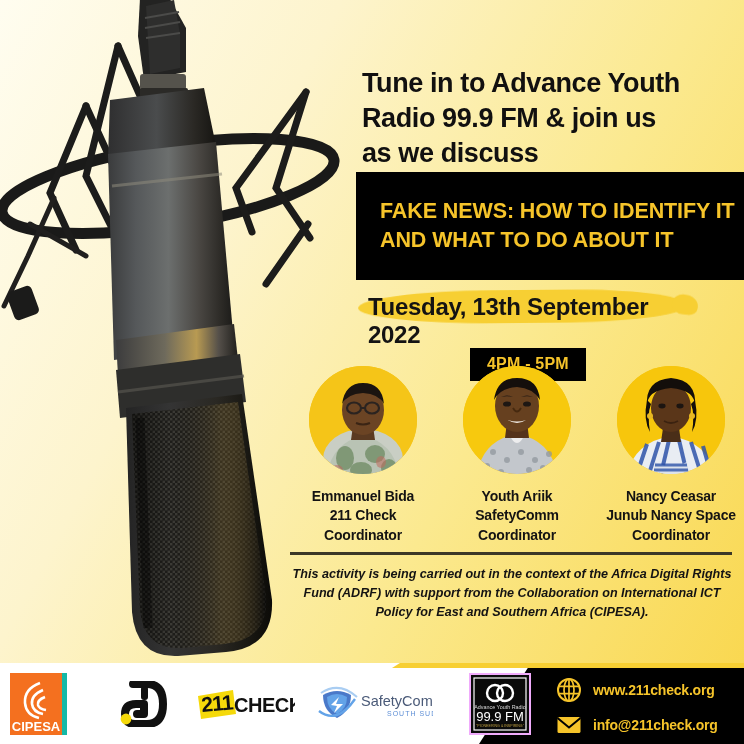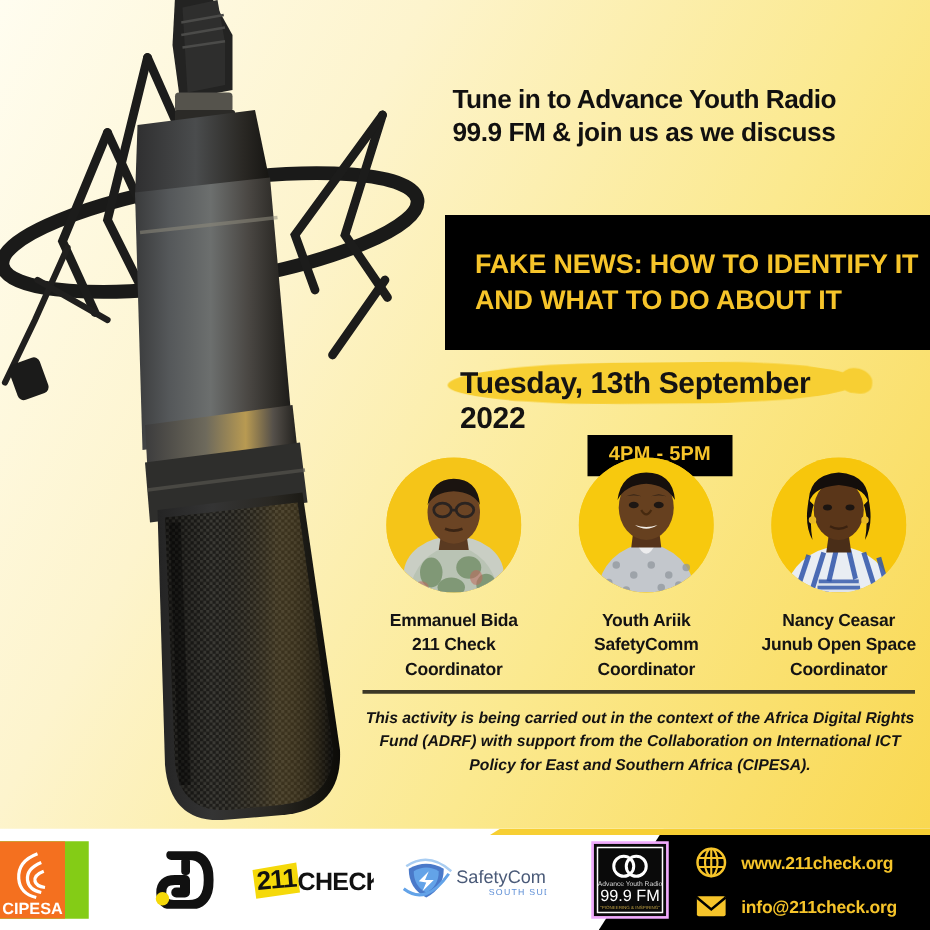--- a/index.html
+++ b/index.html
@@ -15,21 +15,21 @@
 
   
   .mic-stage{position:absolute;left:-10px;top:-12px;width:360px;height:680px;}
   .mic-svg{position:absolute;left:0;top:0;}
 
   
   .content{position:absolute;left:362px;top:0;width:382px;height:744px;}
 
   .headline{
     position:absolute;left:0;top:66px;width:330px;
-    font-size:21px;line-height:1.30;font-weight:800;
+    font-size:27px;line-height:1.30;font-weight:800;
     letter-spacing:-0.4px;color:#111010;
   }
 
   .topic-banner{
     position:absolute;left:-6px;top:172px;width:434px;height:108px;
     background:#000;display:flex;align-items:center;
   }
   .topic-banner .topic-text{
     padding-left:24px;padding-right:10px;
     font-size:21.5px;line-height:1.33;font-weight:800;
@@ -90,21 +90,21 @@
     position:absolute;left:0;top:0;width:744px;height:81px;
     background:#000;
     clip-path:polygon(531px 0,744px 0,744px 81px,479px 81px);
   }
   .footer-yellowline{
     position:absolute;left:392px;top:0;width:352px;height:5px;background:#F7CF33;
     clip-path:polygon(8px 0,352px 0,352px 5px,0px 5px);
   }
 
   .logos{position:absolute;left:0;top:0;height:81px;display:flex;align-items:center;}
-  .logo-cipesa{width:71px;height:62px;position:relative;background:#84cc16;}
+  .logo-cipesa{margin-left:10px;width:57px;height:62px;position:relative;background:#14b8a6;}
   .logo-dot{margin-left:46px;width:54px;height:46px;position:relative;}
   .logo-211{margin-left:30px;width:98px;height:34px;position:relative;}
   .logo-safety{margin-left:22px;width:116px;height:36px;position:relative;display:flex;align-items:center;}
   .logo-radio{margin-left:36px;width:62px;height:62px;background:#f0abfc;padding:2px;box-sizing:border-box;}
 
   .contact{position:absolute;left:556px;top:14px;width:190px;}
   .contact-row{display:flex;align-items:center;margin-bottom:9px;}
   .contact-row .c-ico{width:26px;height:26px;flex:none;margin-right:11px;}
   .contact-row .c-txt{font-size:14px;font-weight:800;letter-spacing:-0.2px;color:#F6C42A;white-space:nowrap;}
 
@@ -323,21 +323,21 @@
               <ellipse cx="45" cy="40" rx="3.6" ry="2.4"></ellipse>
                 <ellipse cx="63" cy="40" rx="3.6" ry="2.4"></ellipse>
             </g>
             <circle cx="33" cy="50" r="3" fill="#E8B823"></circle>
               <circle cx="75" cy="50" r="3" fill="#E8B823"></circle>
             <path d="M47 55 Q54 59 61 55" stroke="#3B2210" stroke-width="1.8" fill="none"></path>
           </svg>
         </div>
         <div class="sp-name">
           <span>Nancy Ceasar</span><br>
-          <span>Junub Open Space</span><br>
+          <span>Junub Nancy Space</span><br>
           <span>Coordinator</span>
         </div>
       </div>
 
     </div>
 
     <div class="divider"></div>
     <div class="disclaimer">This activity is being carried out in the context of the Africa Digital Rights Fund (ADRF) with support from the Collaboration on International ICT Policy for East and Southern Africa (CIPESA).</div>
   </div>
 

